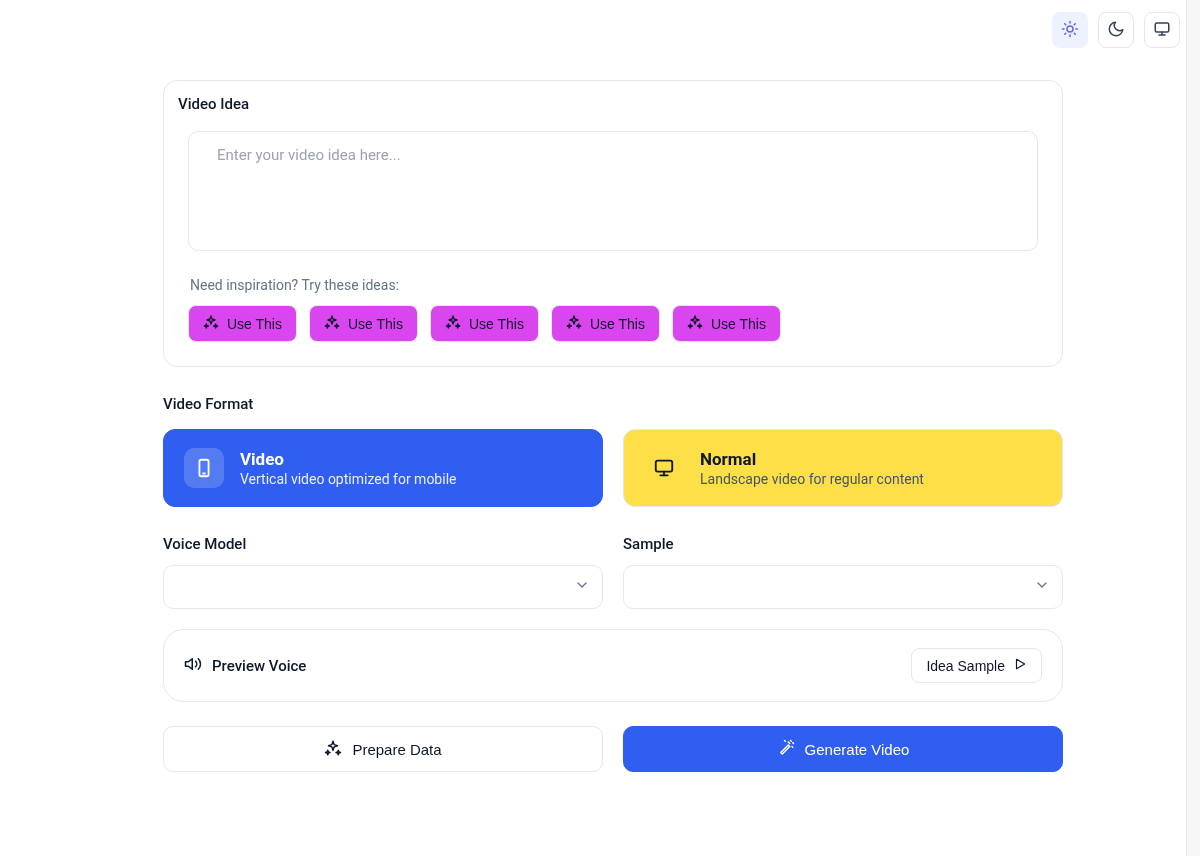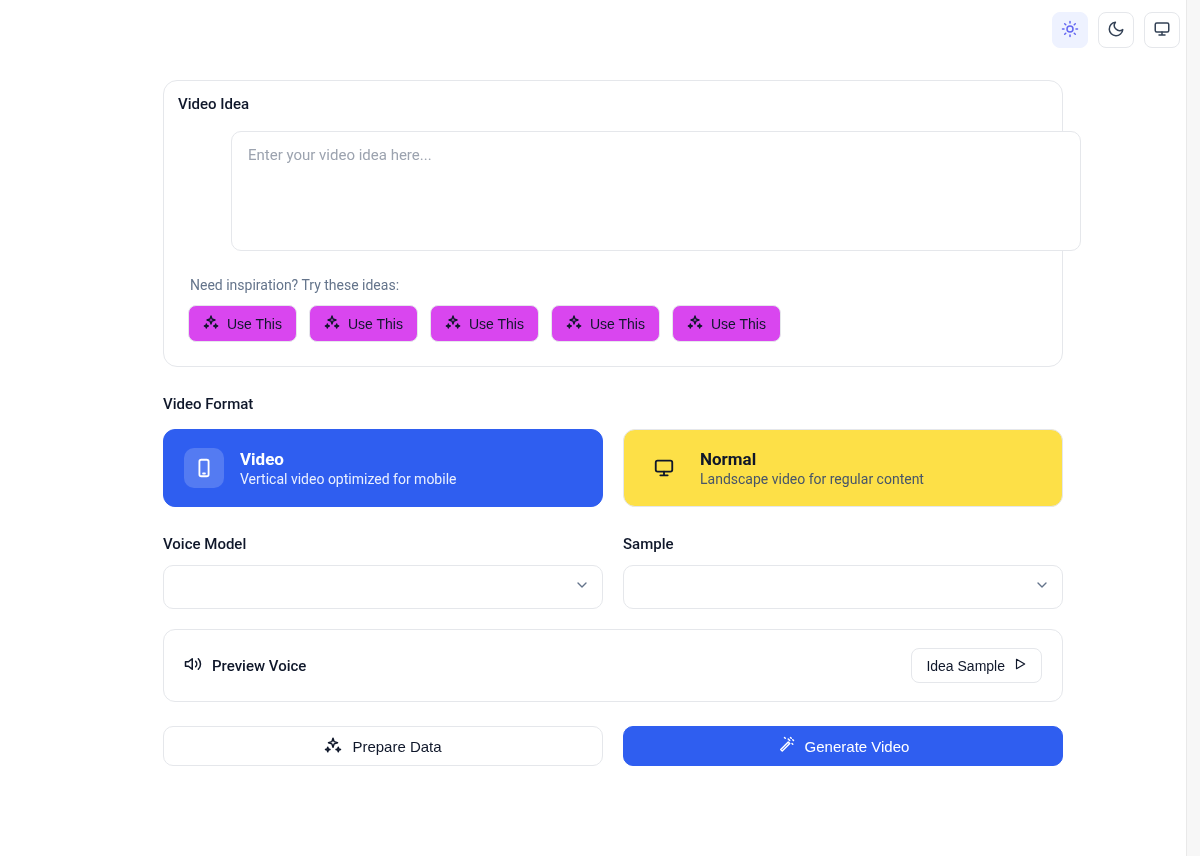--- a/index.html
+++ b/index.html
@@ -56,27 +56,26 @@
     font-weight: 500;
     color: #0f172a;
     margin-bottom: 16px;
   }
 
   .idea-textarea {
     width: 100%;
     min-height: 120px;
     border: 1px solid #e5e7eb;
     border-radius: 10px;
-    padding: 14px 16px;
+    padding: 14px 28px;
     font-size: 15px;
     font-family: inherit;
     color: #b91c1c;
     resize: none;
     outline: none;
-    margin-left: 43px;
   }
   .idea-textarea::placeholder { color: #9ca3af; }
 
   .inspiration-label {
     font-size: 14px;
     color: #64748b;
     margin: 22px 0 12px 2px;
   }
   .suggestions {
     display: flex;
@@ -157,21 +156,21 @@
     position: absolute;
     right: 12px;
     top: 50%;
     transform: translateY(-50%);
   }
   .select-box .chev svg { width: 16px; height: 16px; stroke:#64748b; fill:none; }
   .select-label { font-size: 15px; font-weight:500; margin-bottom: 12px; color:#0f172a; }
 
   .preview-bar {
     border: 1px solid #e5e7eb;
-    border-radius: 12px;
+    border-radius: 20px;
     padding: 18px 20px;
     display: flex;
     align-items: center;
     justify-content: space-between;
     margin-bottom: 24px;
   }
   .preview-left {
     display: flex;
     align-items: center;
     gap: 10px;
@@ -193,21 +192,21 @@
     color:#0f172a;
   }
   .play-sample svg { width:14px; height:14px; stroke:#0f172a; fill:none; }
 
   .actions-row {
     display: grid;
     grid-template-columns: 1fr 1fr;
     gap: 20px;
   }
   .btn {
-    height: 40px;
+    height: 46px;
     border-radius: 10px;
     font-size: 15px;
     font-weight: 500;
     display: flex;
     align-items: center;
     justify-content: center;
     gap: 10px;
     cursor: pointer;
   }
   .btn svg { width:18px; height:18px; fill:none; }

